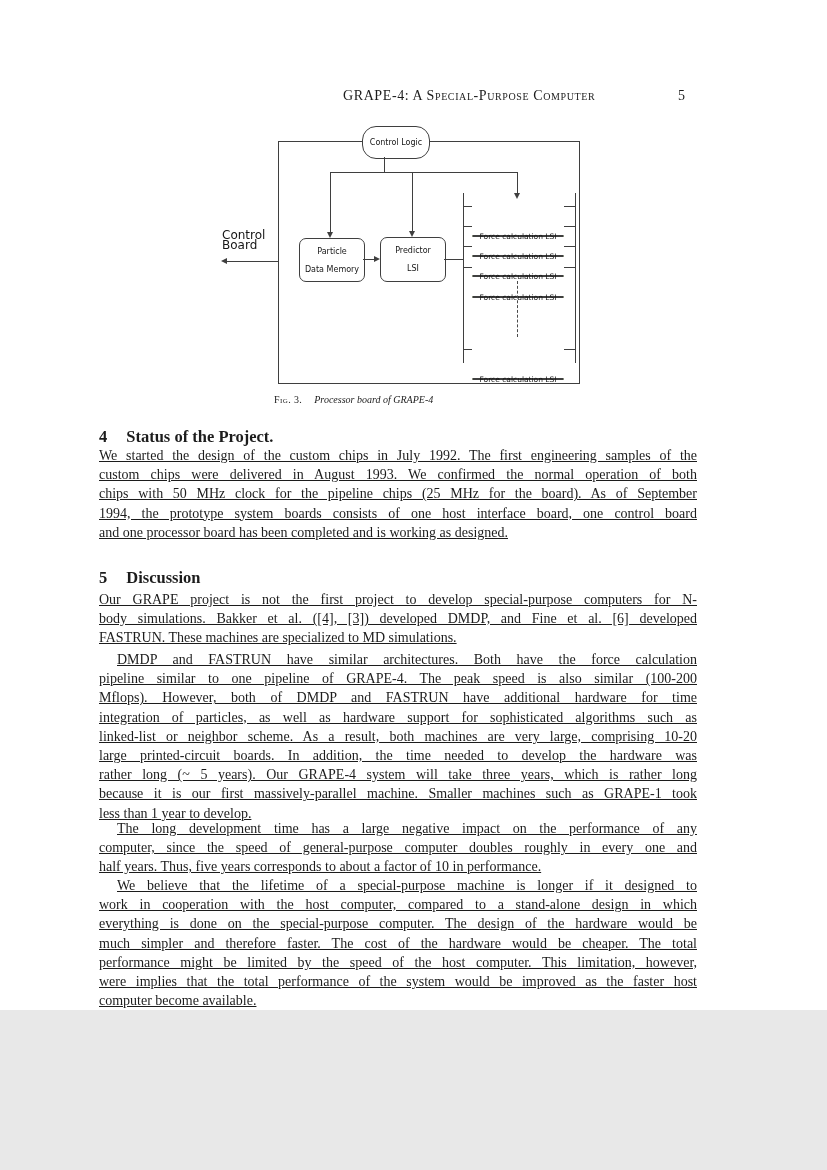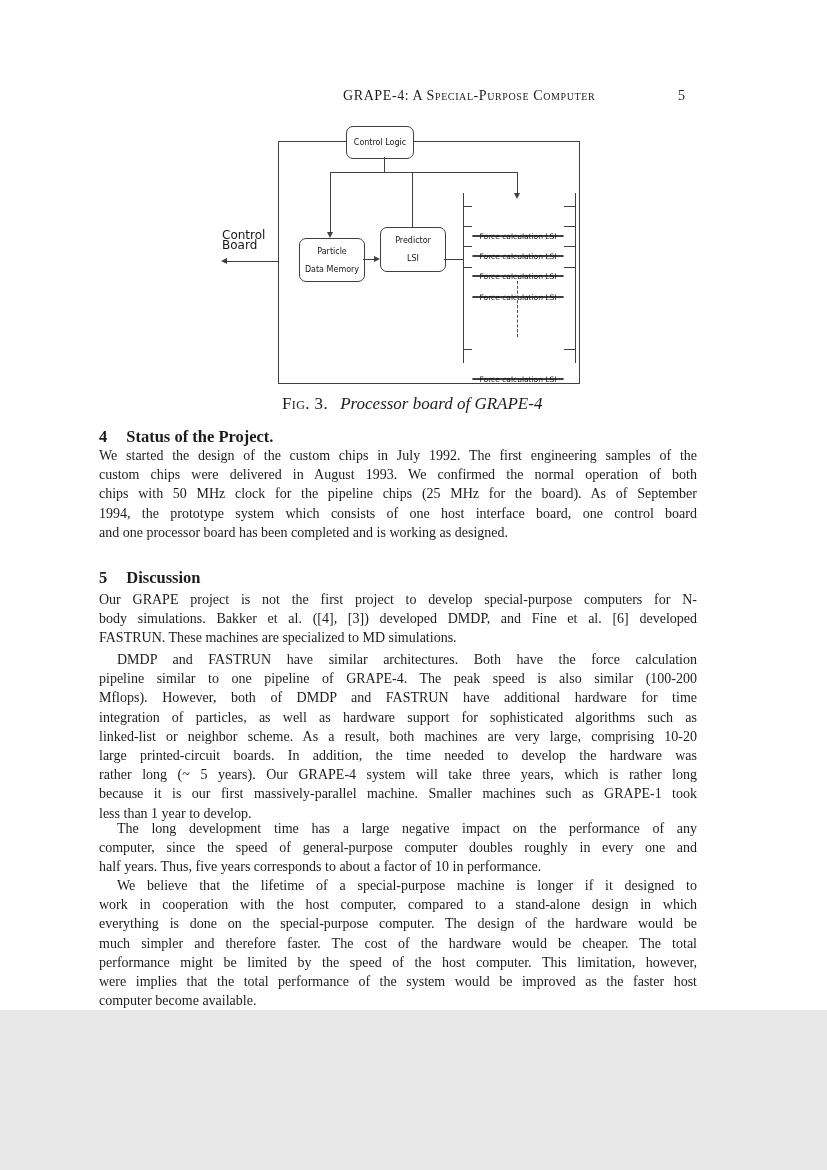--- a/index.html
+++ b/index.html
@@ -36,70 +36,70 @@
     line-height:10px;color:#161616;}
   .ah{position:absolute;width:0;height:0;}
   .ah.down{border-left:3.5px solid transparent;border-right:3.5px solid transparent;
     border-top:6px solid #3f3f3f;}
   .ah.left{border-top:3.5px solid transparent;border-bottom:3.5px solid transparent;
     border-right:6px solid #3f3f3f;}
   .ah.right{border-top:3.5px solid transparent;border-bottom:3.5px solid transparent;
     border-left:6px solid #3f3f3f;}
 
   
-  .caption{position:absolute;left:282px;top:394px;font-size:17px;white-space:nowrap;}
+  .caption{position:absolute;left:274px;top:394px;font-size:10px;white-space:nowrap;}
   .cap-label{font-variant:small-caps;margin-right:12px;letter-spacing:0.4px;}
   .cap-text{font-style:italic;}
 
   
   .sec{position:absolute;left:99px;width:598px;font-size:16.5px;font-weight:bold;
     line-height:20px;white-space:nowrap;}
   .sec .sec-num{display:inline-block;margin-right:19px;}
   .para{position:absolute;left:99px;width:598px;font-size:14px;line-height:19.2px;}
-  .para .line{text-align:justify;text-align-last:justify;}
+  .para .line{text-align:justify;text-align-last:justify;text-decoration:underline;}
   .para .line.final{text-align:left;text-align-last:left;}
   .para .line.indent{padding-left:18px;}
 </style>
 </head>
 <body>
 
 <div class="page">
 
   <div class="rh-title">GRAPE-4: A Special-Purpose Computer</div>
   <div class="rh-num">5</div>
 
   <div class="dwrap">
 
     <div class="rect" style="left:278px;top:141px;width:300px;height:241px;"></div>
 
     <div class="vline" style="left:463px;top:193px;height:170px;"></div>
     <div class="vline" style="left:575px;top:193px;height:170px;"></div>
 
-    <div class="dbox single" style="left:346px;top:126px;width:66px;height:31px;">
+    <div class="dbox single" style="left:362px;top:126px;width:66px;height:31px;border-radius:14px;">
       <span>Control Logic</span>
     </div>
 
     <div class="vline" style="left:384px;top:157px;height:15px;"></div>
     <div class="hline" style="left:330px;top:172px;width:188px;"></div>
 
     <div class="vline" style="left:330px;top:172px;height:61px;"></div>
     <div class="ah down" style="left:327px;top:232px;"></div>
 
     <div class="vline" style="left:412px;top:172px;height:60px;"></div>
     <div class="ah down" style="left:409px;top:231px;"></div>
 
     <div class="vline" style="left:517px;top:172px;height:22px;"></div>
     <div class="ah down" style="left:514px;top:193px;"></div>
 
     <div class="dbox" style="left:299px;top:238px;width:64px;height:42px;">
       <span>Particle</span>
       <span>Data Memory</span>
     </div>
 
-    <div class="dbox" style="left:380px;top:227px;width:64px;height:43px;align-items:center;">
+    <div class="dbox" style="left:380px;top:237px;width:64px;height:43px;align-items:center;">
       <span>Predictor</span>
       <span>LSI</span>
     </div>
 
     <div class="hline" style="left:363px;top:259px;width:13px;"></div>
     <div class="ah right" style="left:374px;top:255.5px;"></div>
 
     <div class="hline" style="left:444px;top:259px;width:19px;"></div>
 
     <div class="pill-g" style="top:199px;">
@@ -142,21 +142,21 @@
     <span class="cap-label">Fig. 3.</span><span class="cap-text">Processor board of GRAPE-4</span>
   </div>
 
   <div class="sec" style="top:427px;">
     <span class="sec-num">4</span><span>Status of the Project.</span>
   </div>
   <div class="para" style="top:446px;">
       <div class="line">We started the design of the custom chips in July 1992. The first engineering samples of the</div>
       <div class="line">custom chips were delivered in August 1993. We confirmed the normal operation of both</div>
       <div class="line">chips with 50 MHz clock for the pipeline chips (25 MHz for the board). As of September</div>
-      <div class="line">1994, the prototype system which consists of one host interface board, one control board</div>
+      <div class="line">1994, the prototype system boards consists of one host interface board, one control board</div>
       <div class="line final">and one processor board has been completed and is working as designed.</div>
     </div>
 
   <div class="sec" style="top:568px;">
     <span class="sec-num">5</span><span>Discussion</span>
   </div>
   <div class="para" style="top:590px;">
       <div class="line">Our GRAPE project is not the first project to develop special-purpose computers for N-</div>
       <div class="line">body simulations. Bakker et al. ([4], [3]) developed DMDP, and Fine et al. [6] developed</div>
       <div class="line final">FASTRUN. These machines are specialized to MD simulations.</div>

